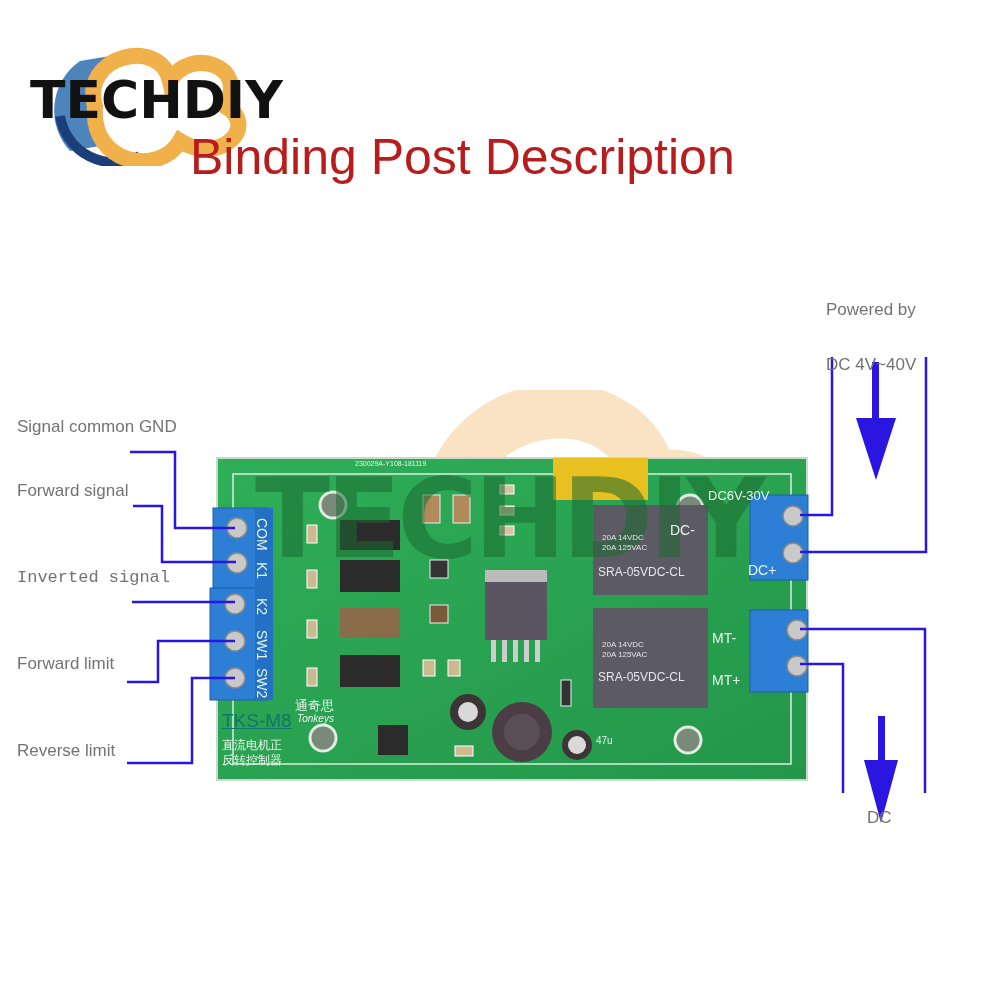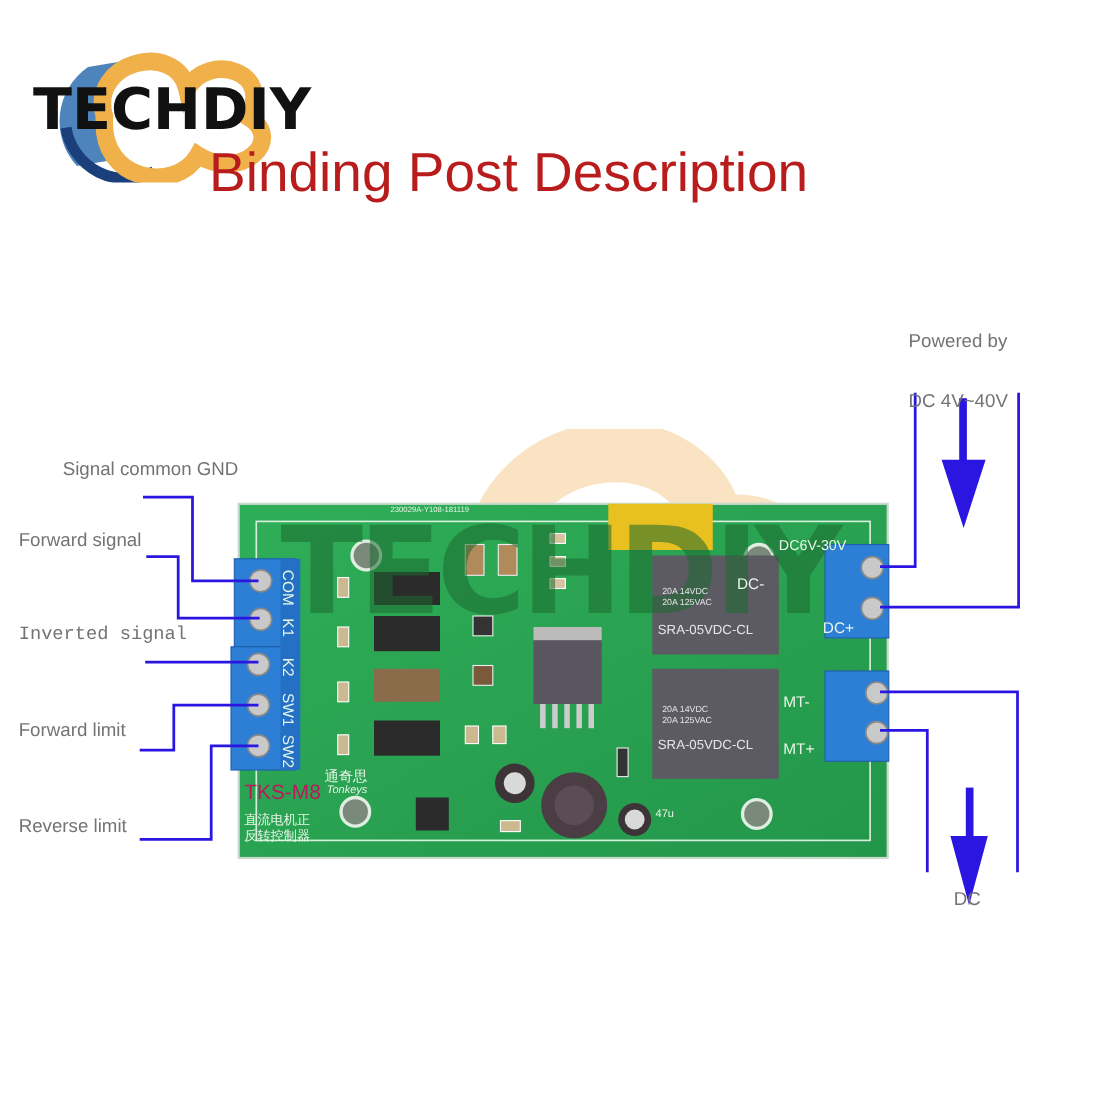--- a/index.html
+++ b/index.html
@@ -127,21 +127,21 @@
 
 <div class="abs pcb-text" style="left:355px;top:460px;font-size:7px;">230029A-Y108-181119</div>
 <div class="abs pcb-text" style="left:270px;top:518px;transform:rotate(90deg);transform-origin:left top;font-size:14px;">COM</div>
 <div class="abs pcb-text" style="left:270px;top:562px;transform:rotate(90deg);transform-origin:left top;font-size:14px;">K1</div>
 <div class="abs pcb-text" style="left:270px;top:598px;transform:rotate(90deg);transform-origin:left top;font-size:14px;">K2</div>
 <div class="abs pcb-text" style="left:270px;top:630px;transform:rotate(90deg);transform-origin:left top;font-size:14px;">SW1</div>
 <div class="abs pcb-text" style="left:270px;top:668px;transform:rotate(90deg);transform-origin:left top;font-size:14px;">SW2</div>
 
 <div class="abs pcb-text" style="left:295px;top:697px;font-size:13px;">通奇思</div>
 <div class="abs pcb-text" style="left:297px;top:713px;font-size:10px;font-style:italic;">Tonkeys</div>
-<div class="abs pcb-text" style="left:222px;top:710px;font-size:19px;color:#be185d;">TKS-M8</div>
+<div class="abs pcb-text" style="left:222px;top:710px;font-size:19px;color:#0f766e;text-decoration:underline;">TKS-M8</div>
 <div class="abs pcb-text" style="left:222px;top:737px;font-size:12px;">直流电机正</div>
 <div class="abs pcb-text" style="left:222px;top:752px;font-size:12px;">反转控制器</div>
 
 <div class="abs pcb-text" style="left:708px;top:488px;font-size:13px;">DC6V-30V</div>
 <div class="abs pcb-text" style="left:670px;top:522px;font-size:14px;">DC-</div>
 <div class="abs pcb-text" style="left:748px;top:562px;font-size:14px;">DC+</div>
 <div class="abs pcb-text" style="left:712px;top:630px;font-size:14px;">MT-</div>
 <div class="abs pcb-text" style="left:712px;top:672px;font-size:14px;">MT+</div>
 
 <div class="abs pcb-text" style="left:602px;top:533px;font-size:8px;color:#e6e6e6;">20A 14VDC</div>
@@ -167,21 +167,21 @@
     <polyline points="800,664 843,664 843,793"></polyline>
   </g>
   <g fill="#2a16e0">
     <rect x="872" y="362" width="7" height="62"></rect>
     <polygon points="856,418 896,418 876,480"></polygon>
     <rect x="878" y="716" width="7" height="56"></rect>
     <polygon points="864,760 898,760 881,823"></polygon>
   </g>
 </svg>
 
-<div class="abs label" style="left:17px;top:417px;margin-left:40px;">Signal common GND</div>
+<div class="abs label" style="left:17px;top:417px;">Signal common GND</div>
 <div class="abs label" style="left:17px;top:481px;">Forward signal</div>
 <div class="abs label" style="left:17px;top:568px;font-family:Liberation Mono, monospace;">Inverted signal</div>
 <div class="abs label" style="left:17px;top:654px;">Forward limit</div>
 <div class="abs label" style="left:17px;top:741px;">Reverse limit</div>
 
 <div class="abs label" style="left:826px;top:300px;">Powered by</div>
 <div class="abs label" style="left:826px;top:325px;margin-top:30px;">DC 4V~40V</div>
 <div class="abs label" style="left:867px;top:808px;">DC</div>
 
 </body></html>

